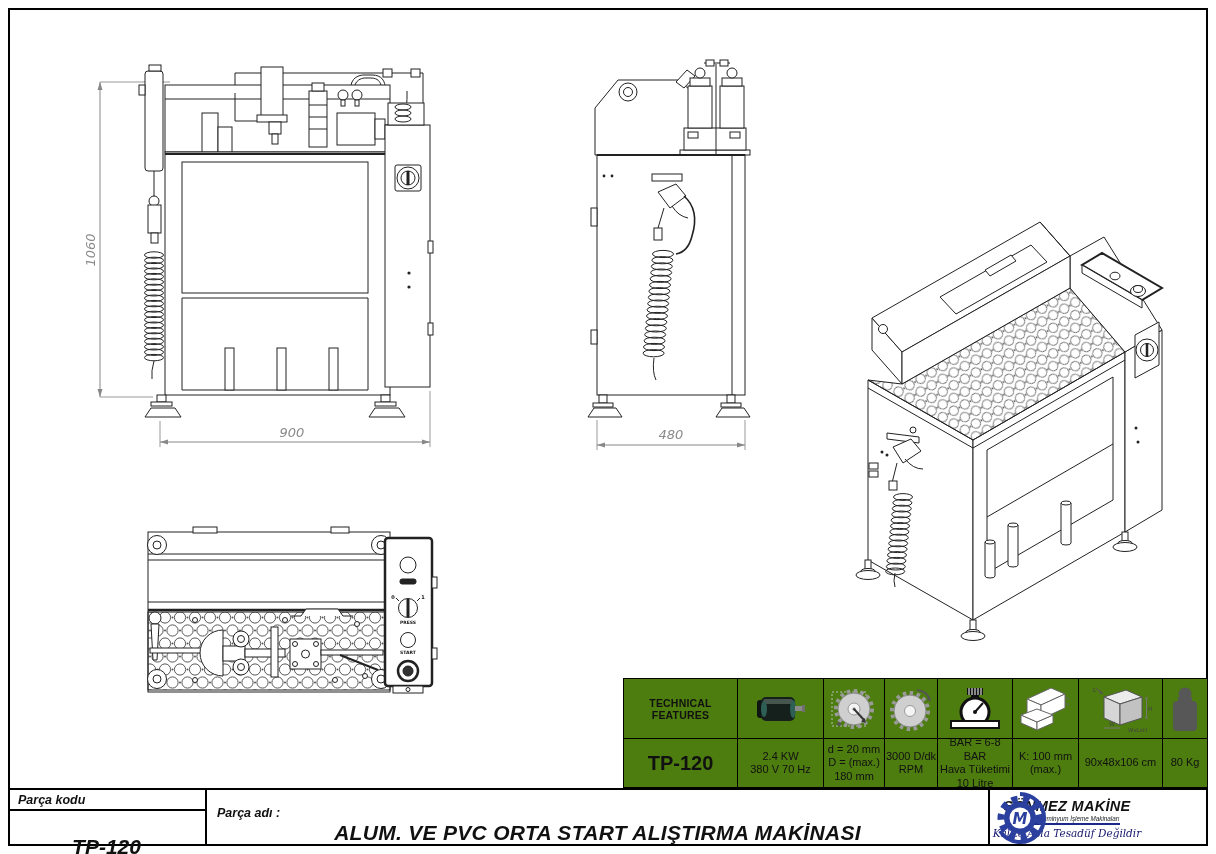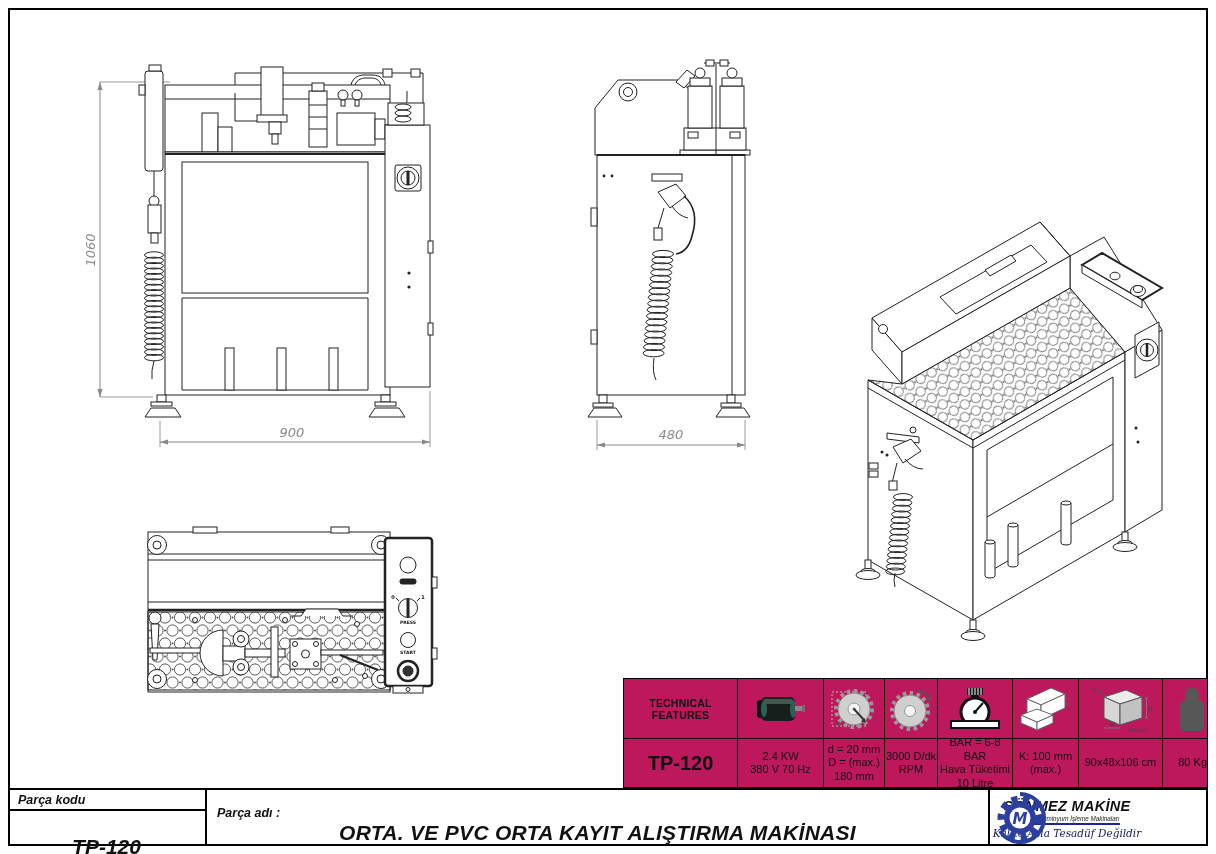--- a/index.html
+++ b/index.html
@@ -7,25 +7,25 @@
          font-family:"Liberation Sans",sans-serif;color:#111;}
   .frame{position:absolute;left:8px;top:8px;width:1196px;height:834px;border:2px solid #000;}
   svg{position:absolute;overflow:visible;}
   svg text{font-family:"DejaVu Sans",sans-serif;}
   .dimtxt{fill:#8a8a8a;font-style:italic;font-size:13px;}
   .tinylbl{fill:#111;font-weight:bold;}
 
   
   .feat{position:absolute;left:623px;top:678px;width:585px;height:110px;
         display:grid;grid-template-columns:114px 86px 61px 53px 75px 66px 84px 1fr;
-        grid-template-rows:60px 1fr;border:1px solid #000;background:#be185d;box-sizing:border-box;}
+        grid-template-rows:60px 1fr;border:1px solid #000;background:#4d7c0f;box-sizing:border-box;}
   .feat>div{border-right:1px solid #000;border-bottom:1px solid #000;
             display:flex;align-items:center;justify-content:center;flex-direction:column;
             overflow:hidden;box-sizing:border-box;}
-  .feat>div:nth-child(8n){border-right:none;align-items:flex-end;}
+  .feat>div:nth-child(8n){border-right:none;}
   .feat>div:nth-child(n+9){border-bottom:none;}
   .feat .hdr{font-size:10.5px;font-weight:bold;letter-spacing:.2px;text-align:center;}
   .feat .model{font-size:20px;font-weight:bold;}
   .feat .val{font-size:11px;line-height:13.5px;text-align:center;}
 
   
   .tblock{position:absolute;left:8px;top:788px;width:1200px;height:58px;border-top:2px solid #000;
           box-sizing:border-box;}
   .tb-code{position:absolute;left:0;top:0;width:199px;height:100%;border-right:2px solid #000;
            box-sizing:border-box;display:flex;flex-direction:column;gap:24px;}
@@ -570,21 +570,21 @@
     </div>
   </div>
 
   <div class="tblock">
     <div class="tb-code">
       <div class="lbl">Parça kodu</div>
       <div class="val">TP-120</div>
     </div>
     <div class="tb-name">
       <div class="lbl">Parça adı :</div>
-      <div class="val">ORTA. VE PVC ORTA KAYIT ALIŞTIRMA MAKİNASI</div>
+      <div class="val">ALUM. VE PVC ORTA START ALIŞTIRMA MAKİNASI</div>
     </div>
     <div class="tb-logo">
       <svg width="64" height="52" viewBox="0 0 64 52">
         <circle cx="28" cy="26" r="19" fill="none" stroke="#2b3f9e" stroke-width="7" stroke-dasharray="6 5.5"></circle>
         <circle cx="28" cy="26" r="16" fill="#2b3f9e"></circle>
         <circle cx="28" cy="26" r="10.5" fill="#fff"></circle>
         <path d="M28,2 a24,24 0 0 1 0,48" fill="none" stroke="#2b3f9e" stroke-width="4"></path>
         <path d="M28,50 a24,24 0 0 1 -20,-11" fill="none" stroke="#2b3f9e" stroke-width="4"></path>
         <text x="28" y="31.5" text-anchor="middle" font-size="15" font-weight="bold" font-style="italic" fill="#2b3f9e">M</text>
       </svg>

